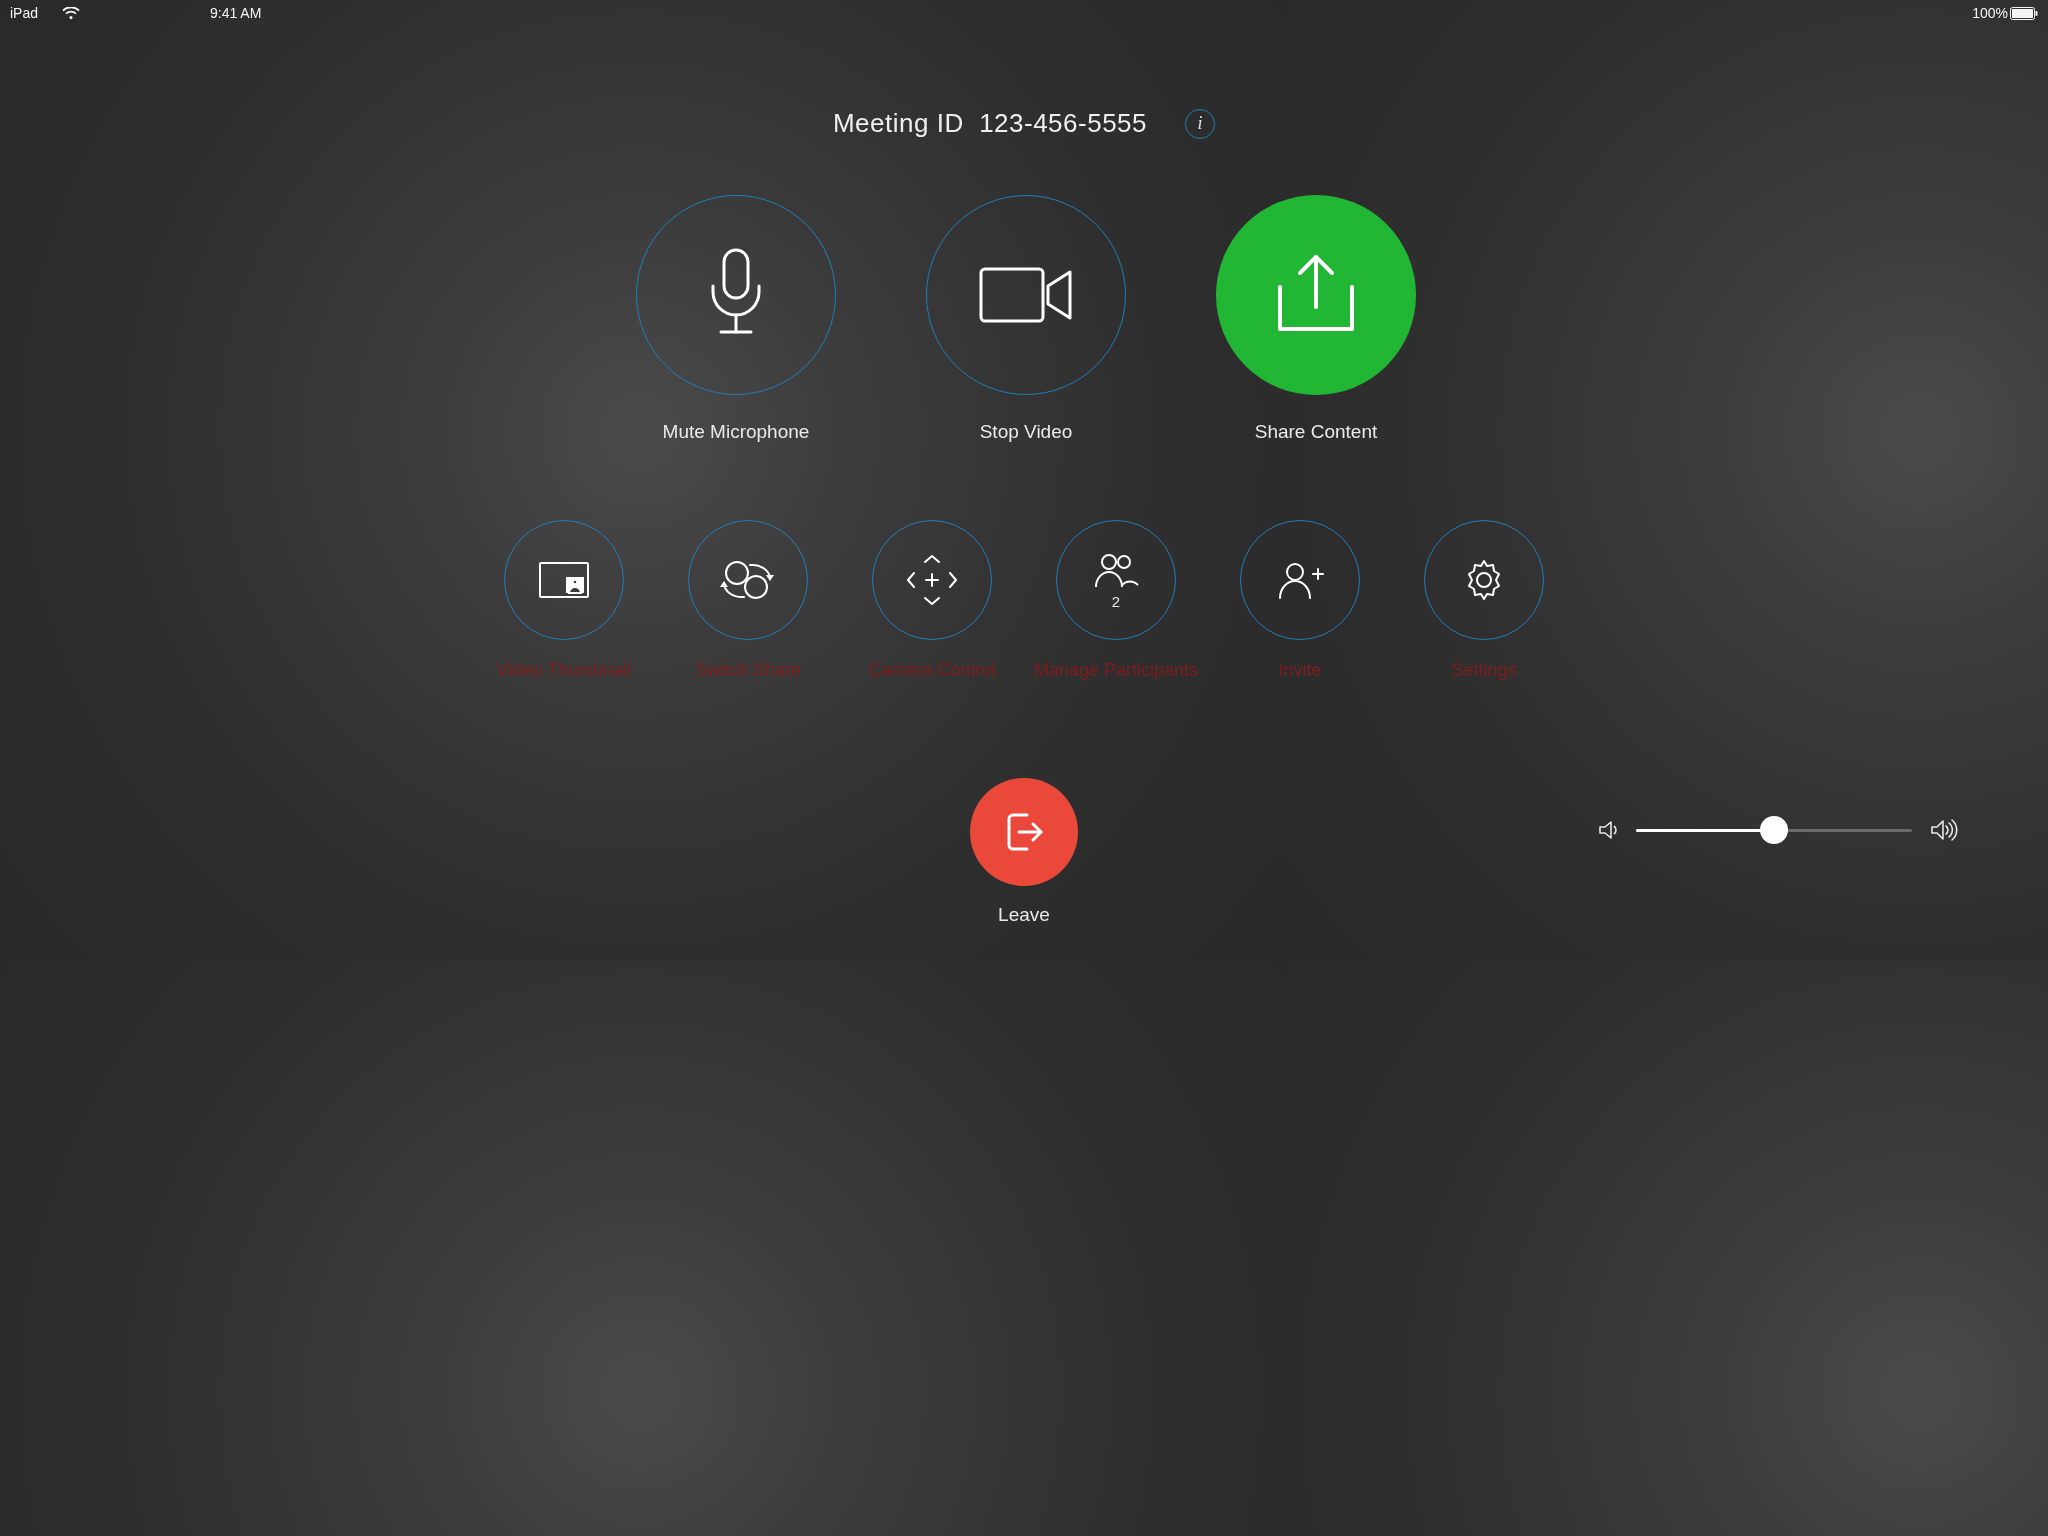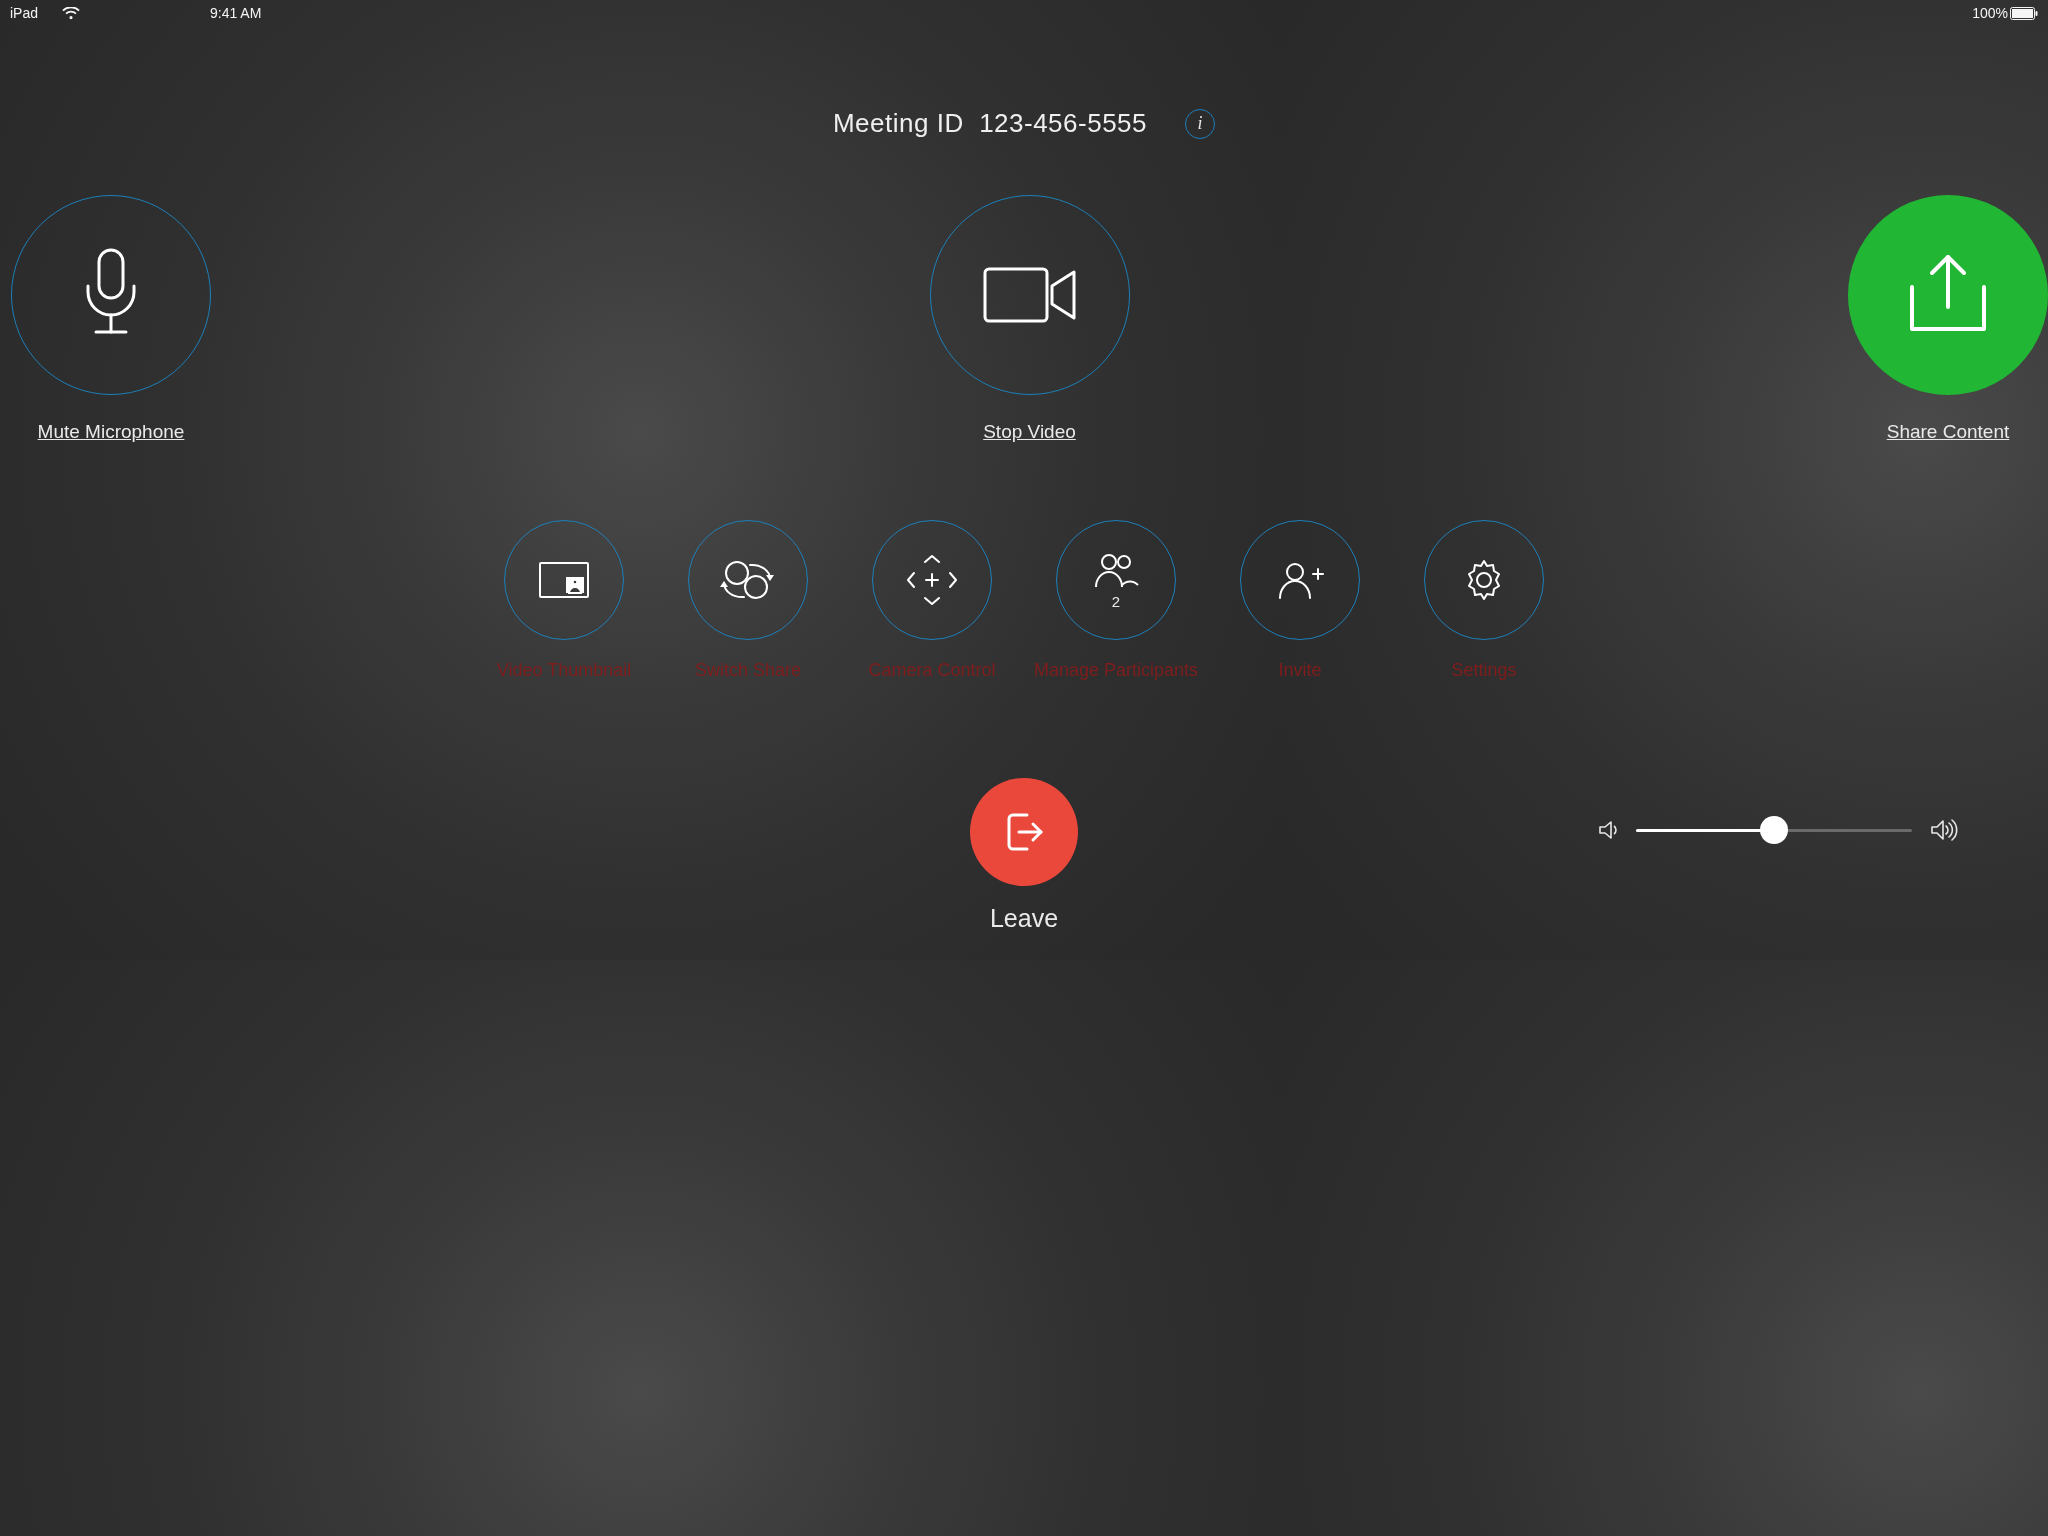--- a/index.html
+++ b/index.html
@@ -55,25 +55,24 @@
     font-family: Georgia, serif;
     font-style: italic;
     font-size: 18px;
     box-sizing: border-box;
   }
 
   
   .row-primary {
     position: absolute;
     top: 195px;
-    left: 11px; right: 0;
+    left: 4px; right: 0;
     display: flex;
-    justify-content: space-between;
+    justify-content: center;
     gap: 90px;
-    text-decoration: underline;
   }
   .big-item { display:flex; flex-direction:column; align-items:center; }
   .big-circle {
     width: 200px; height: 200px;
     border-radius: 50%;
     display:flex; align-items:center; justify-content:center;
     box-sizing: border-box;
   }
   .big-circle.outline { border: 1.5px solid #1d7fb8; }
   .big-circle.green { background: #22b635; }
@@ -126,21 +125,21 @@
     left: 50%;
     transform: translateX(-50%);
     display:flex; flex-direction:column; align-items:center;
   }
   .leave-circle {
     width: 108px; height: 108px;
     background: #e9483b;
     border-radius: 50%;
     display:flex; align-items:center; justify-content:center;
   }
-  .leave-label { margin-top: 18px; font-size: 25px; font-weight:300; color:#eaeaea;}
+  .leave-label { margin-top: 18px; font-size: 19px; font-weight:300; color:#eaeaea;}
 
   .volume {
     position:absolute;
     top: 40px;
     right: 90px;
     display:flex; align-items:center; gap: 18px;
     width: 360px;
   }
   .slider-track {
     flex:1;

